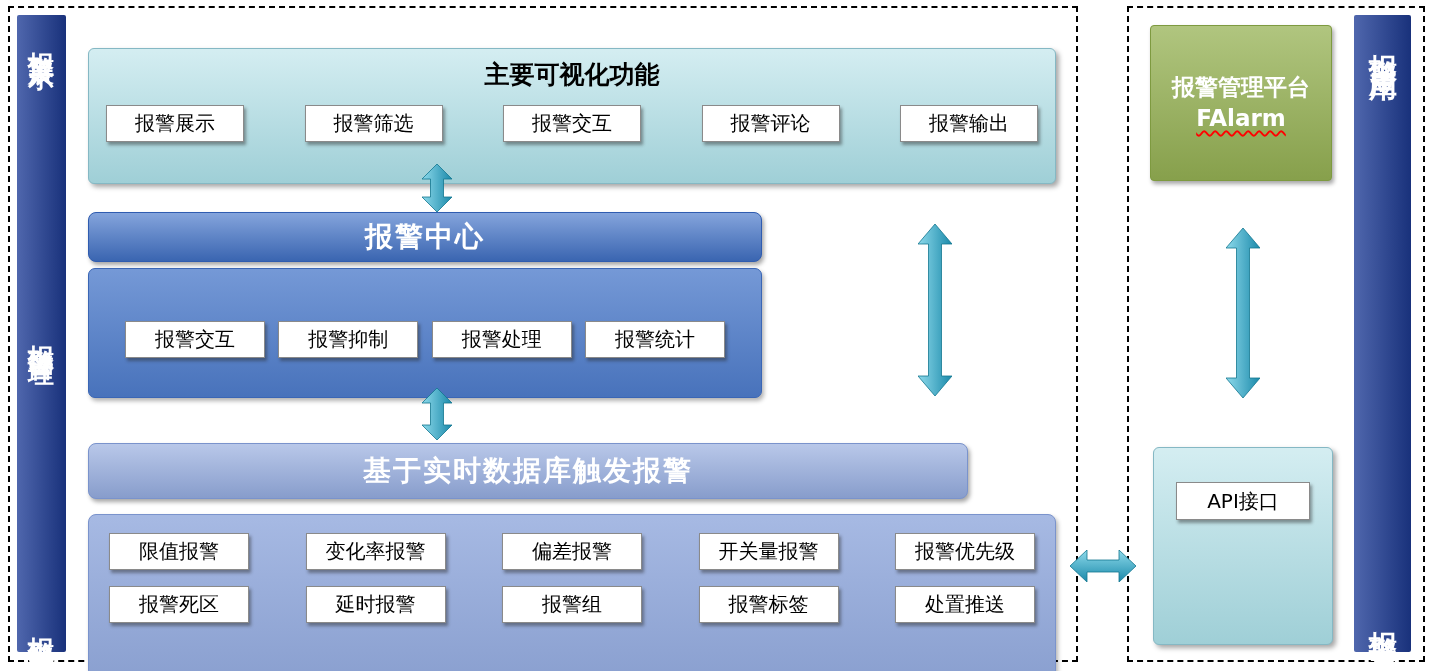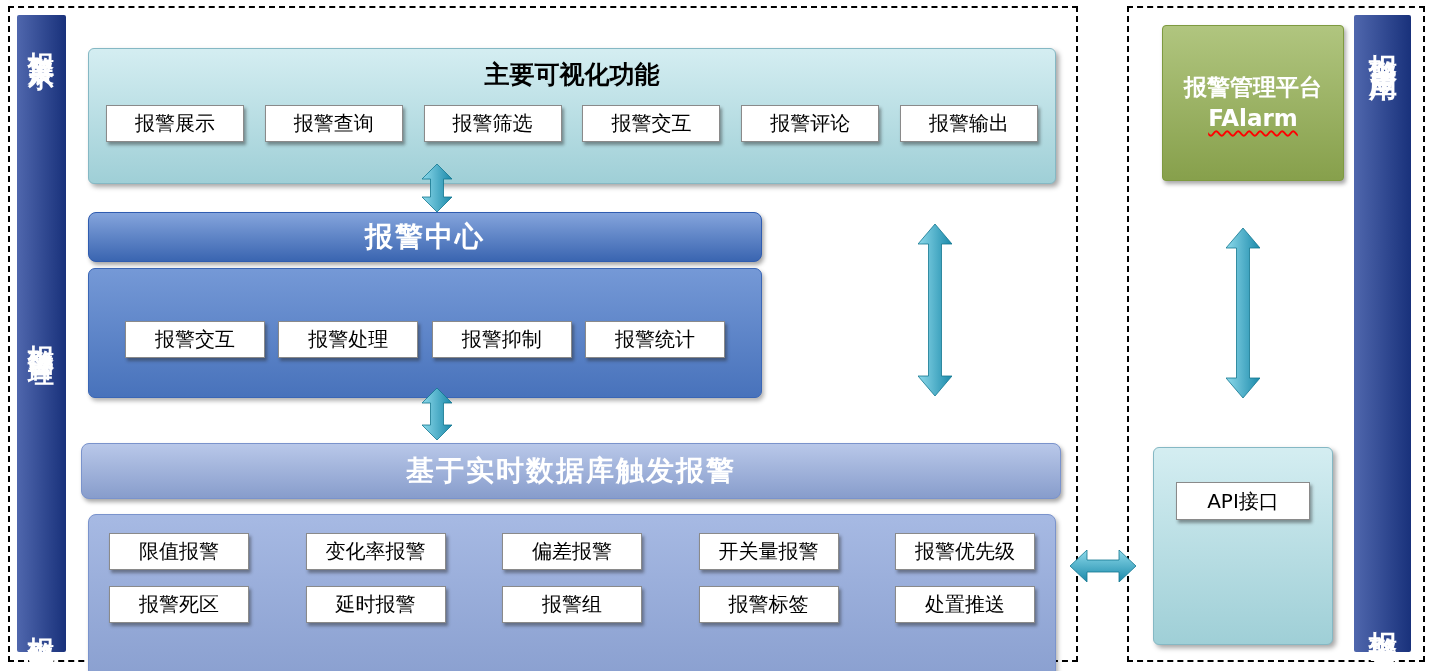--- a/index.html
+++ b/index.html
@@ -64,21 +64,21 @@
   #mgmt-box {
     position:absolute; left:78px; top:260px; width:674px; height:130px;
     background:linear-gradient(180deg, rgba(255,255,255,.22), rgba(0,0,0,.08)), var(--mgmt-box,#4E7CCB);
     border:1px solid #3A66B5; border-radius:7px;
     box-shadow:2px 3px 4px rgba(0,0,0,.3);
   }
   #mgmt-box .btn-row { margin-top:52px; padding:0 36px; }
   #mgmt-box .btn { flex:0 0 140px; }
 
   #trigger-bar {
-    left:71px; top:435px; width:980px; height:56px;
+    left:78px; top:435px; width:880px; height:56px;
     background:linear-gradient(180deg, rgba(255,255,255,.35), rgba(0,0,0,.08)), var(--trigger-blue,#93AADD);
     border:1px solid #7A93CC;
   }
   #trigger-box {
     position:absolute; left:78px; top:506px; width:968px; height:164px;
     background:linear-gradient(180deg, rgba(255,255,255,.18), rgba(0,0,0,.06)), var(--trigger-blue,#93AADD);
     border:1px solid #7A93CC; border-radius:8px;
     box-shadow:2px 3px 4px rgba(0,0,0,.3);
   }
   .trigger-grid {
@@ -87,21 +87,21 @@
   }
   .trigger-grid .btn { width:140px; }
 
   
   .green-box {
     position:absolute; left:21px; top:17px; width:182px; height:156px;
     display:flex; flex-direction:column; align-items:center; justify-content:center;
     background:linear-gradient(180deg, rgba(255,255,255,.25), rgba(0,0,0,.10)), var(--green-box,#96B254);
     border:1px solid #7E9A40; border-radius:4px;
     box-shadow:2px 3px 4px rgba(0,0,0,.35);
-    color:#fff; font-weight:bold; font-size:23px; line-height:1.35; text-align:center;margin-left:12px;
+    color:#fff; font-weight:bold; font-size:23px; line-height:1.35; text-align:center;
   }
   .falarm {
     text-decoration-line:underline; text-decoration-style:wavy;
     text-decoration-color:var(--underline-red,#FF0000);
     text-decoration-thickness:2px; text-underline-offset:4px;
   }
   #forward-box {
     left:24px; top:439px; width:180px; height:198px;
     display:flex; flex-direction:column; align-items:center;
     padding-top:34px; gap:46px;
@@ -118,21 +118,20 @@
   <div class="vbar" id="left-sidebar">
     <div class="vlabel">报警展示</div>
     <div class="vlabel">报警管理</div>
     <div class="vlabel">报警触发</div>
   </div>
 
   <div class="cyan-box" id="viz-box">
     <div class="box-title">主要可视化功能</div>
     <div class="btn-row">
       <div class="btn">报警展示</div>
-      <div class="btn">报警查询</div>
       <div class="btn">报警筛选</div>
       <div class="btn">报警交互</div>
       <div class="btn">报警评论</div>
       <div class="btn">报警输出</div>
     </div>
   </div>
 
   <svg class="arrow" style="left:412px; top:156px;" width="30" height="48">
     <defs>
         <linearGradient id="g1" x1="0" y1="0" x2="1" y2="0">
@@ -141,22 +140,22 @@
     </linearGradient>
       </defs>
     <polygon points="15,0 30,15 21.5,15 21.5,33 30,33 15,48 0,33 8.5,33 8.5,15 0,15" fill="url(#g1)" stroke="#11768F" stroke-width="0.8"></polygon>
   </svg>
 
   <div class="bar" id="center-bar">报警中心</div>
 
   <div id="mgmt-box">
     <div class="btn-row">
       <div class="btn">报警交互</div>
+      <div class="btn">报警抑制</div>
       <div class="btn">报警处理</div>
-      <div class="btn">报警抑制</div>
       <div class="btn">报警统计</div>
     </div>
   </div>
 
   <svg class="arrow" style="left:412px; top:380px;" width="30" height="52">
     <defs>
         <linearGradient id="g2" x1="0" y1="0" x2="1" y2="0">
       <stop offset="0" stop-color="#8EDAEB"></stop>
           <stop offset="1" stop-color="#1A89AA"></stop>
     </linearGradient>

